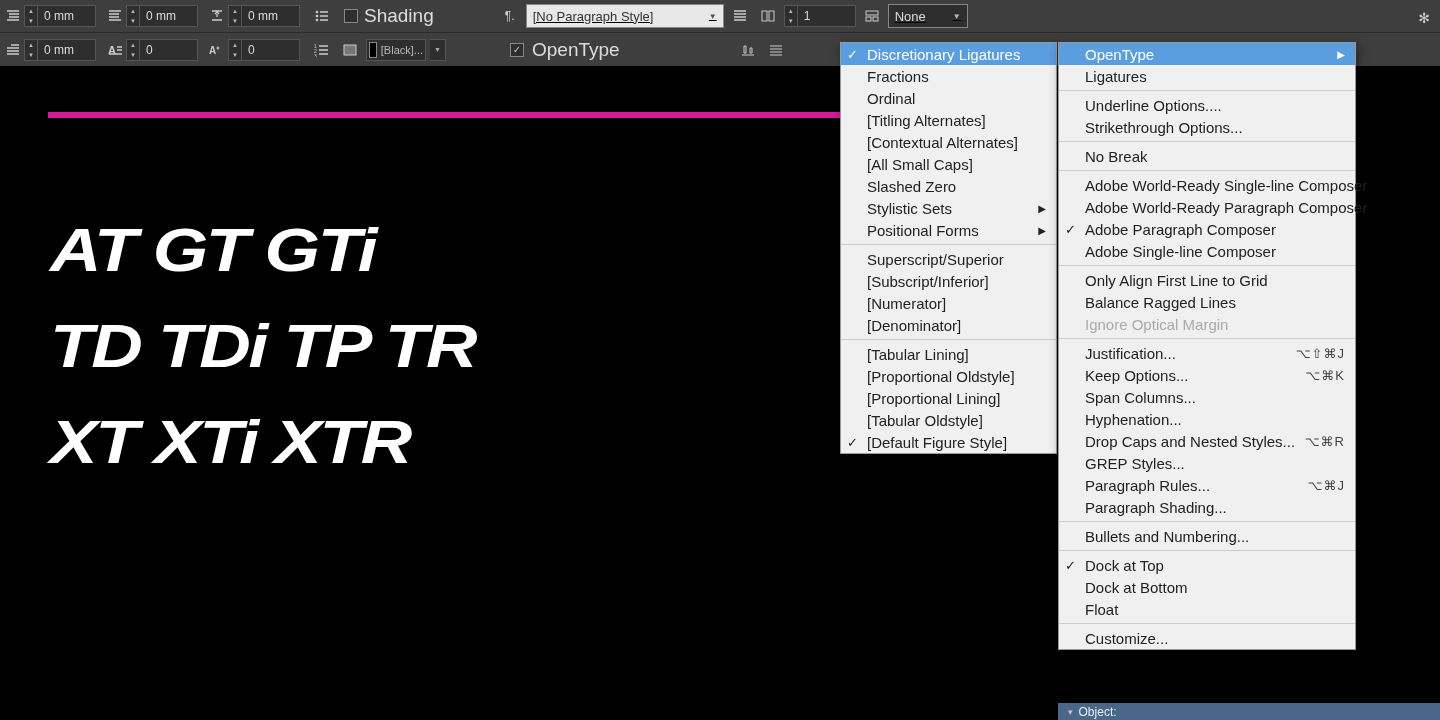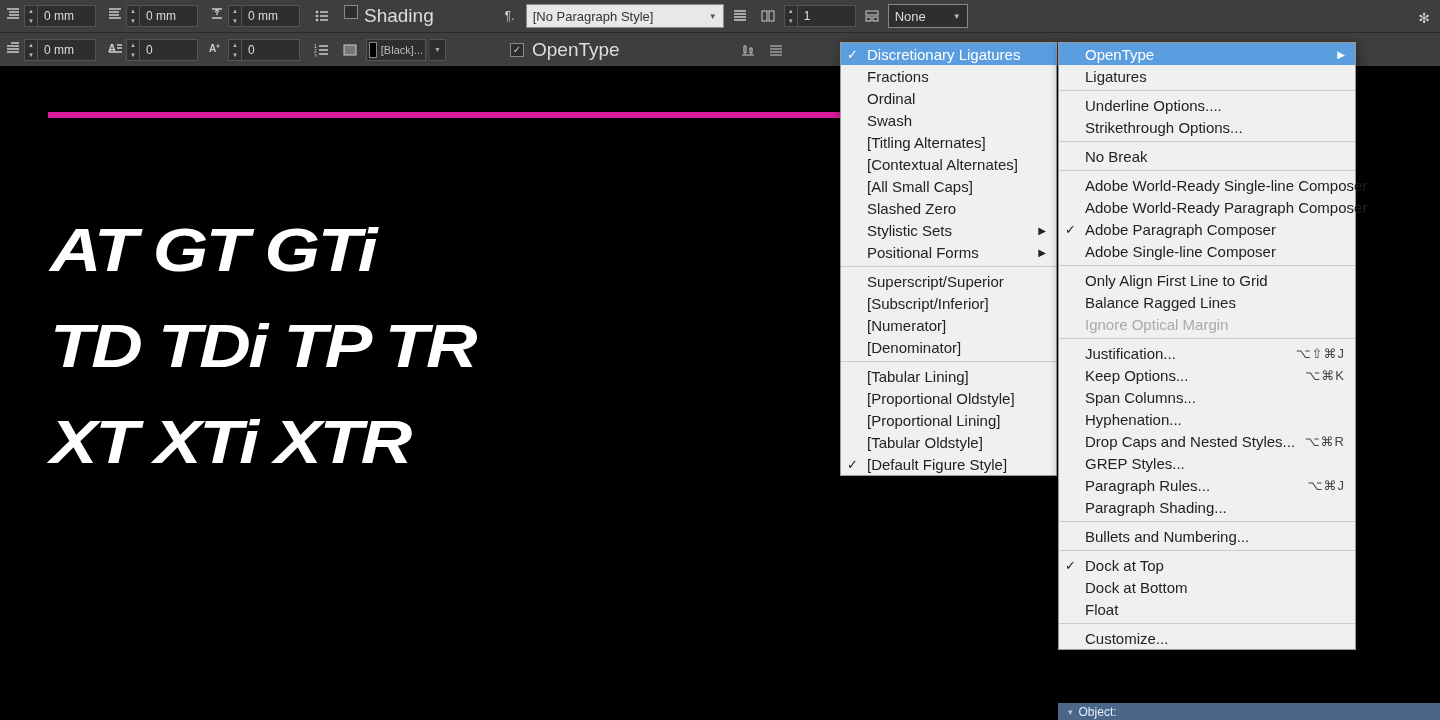--- a/index.html
+++ b/index.html
@@ -2,30 +2,30 @@
 <html><head>
 <meta charset="utf-8">
 <style>
 * { margin:0; padding:0; box-sizing:border-box; font-family:-apple-system,"Helvetica Neue",Arial,sans-serif; }
 body { width:1440px; height:720px; background:#000; overflow:hidden; position:relative; }
 
 
 .tb { background:#3e3e3e; height:66px; display:flex; flex-direction:column; }
 .tbrow { height:33px; display:flex; align-items:center; gap:4px; padding:0 4px; }
 .tbrow:first-child { border-bottom:1px solid #2a2a2a; }
-.grp { display:flex; gap:2px; margin-right:6px; }
+.grp { display:flex; align-items:center; gap:2px; margin-right:6px; }
 .ic { width:18px; height:18px; display:flex; align-items:center; justify-content:center; color:#cfcfcf; font-size:11px; }
 .stepbox { display:flex; align-items:center; }
 .stepbtn { width:14px; height:22px; background:#2e2e2e; display:flex; flex-direction:column; border:1px solid #555; }
 .stepbtn div { flex:1; display:flex; align-items:center; justify-content:center; color:#bbb; font-size:6px; line-height:1; }
 .inp { height:22px; background:#2e2e2e; border:1px solid #555; border-left:none; color:#ddd; font-size:12px; padding:0 6px; outline:none; }
 .w60 { width:58px; }
 .chk { width:14px; height:14px; border:1px solid #888; background:#2e2e2e; display:flex; align-items:center; justify-content:center; color:#ccc; font-size:10px; margin-right:4px; }
 .lbl { color:#ddd; font-size:19px; }
-.ddown { height:24px; background:#e8e8e8; border:1px solid #888; display:flex; align-items:center; justify-content:space-between; padding:0 6px; }
+.ddown { height:24px; background:#e8e8e8; border:1px solid #888; display:flex; align-items:center; justify-content:space-between; padding:0 6px;text-decoration:underline; }
 .ddown span:first-child { color:#333; font-size:13px; }
 .ddown .car { color:#555; font-size:8px; }
 .w200 { width:198px; }
 .w70 { width:80px; }
 .btn { width:24px; height:24px; background:#3e3e3e; display:flex; align-items:center; justify-content:center; color:#ccc; font-size:12px; border:1px solid transparent; }
 .swatch { width:60px; height:22px; background:#2e2e2e; border:1px solid #555; display:flex; align-items:center; padding:2px; gap:4px; }
 .swatch .cb { width:16px; height:16px; background:#000; border:1px solid #888; }
 .swatch .tx { color:#bbb; font-size:11px; }
 .dcar { width:16px; height:22px; background:#2e2e2e; border:1px solid #555; border-left:none; display:flex; align-items:center; justify-content:center; color:#aaa; font-size:7px; }
 .gear { position:absolute; right:10px; top:10px; color:#ccc; font-size:14px; }
@@ -246,23 +246,20 @@
       <span class="ck">✓</span>
       <span>Discretionary Ligatures</span>
     </div>
     <div class="mi">
       <span>Fractions</span>
     </div>
     <div class="mi">
       <span>Ordinal</span>
     </div>
     <div class="mi">
-      <span>Swash</span>
-    </div>
-    <div class="mi">
       <span>[Titling Alternates]</span>
     </div>
     <div class="mi">
       <span>[Contextual Alternates]</span>
     </div>
     <div class="mi">
       <span>[All Small Caps]</span>
     </div>
     <div class="mi">
       <span>Slashed Zero</span>

